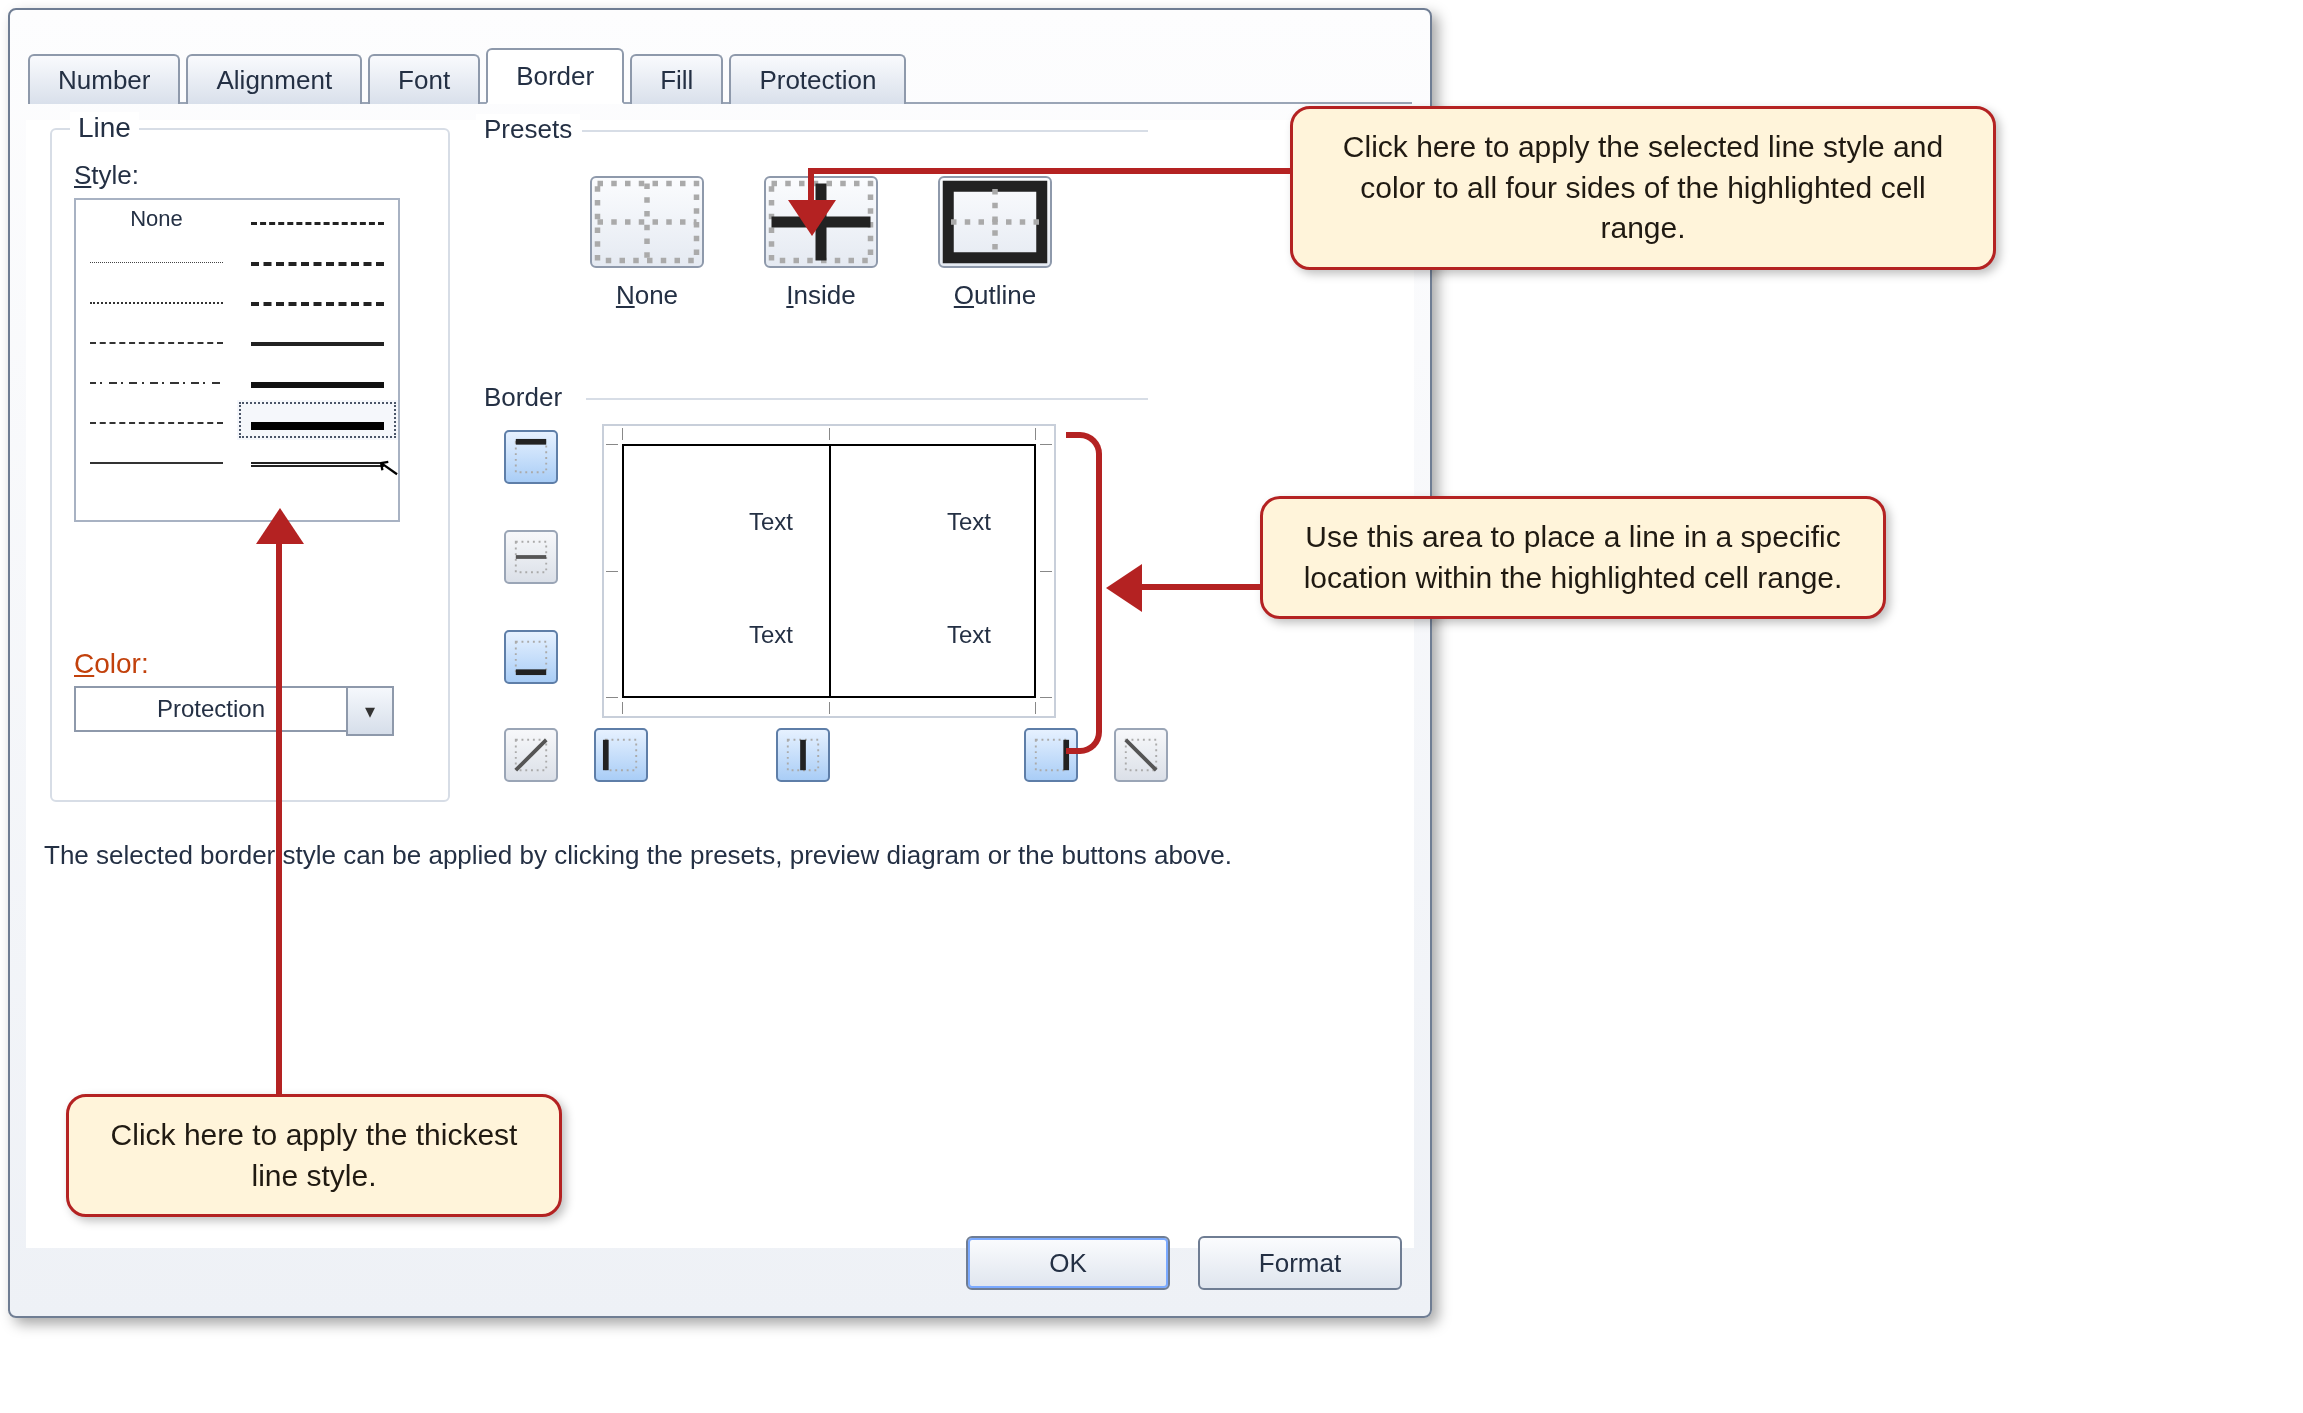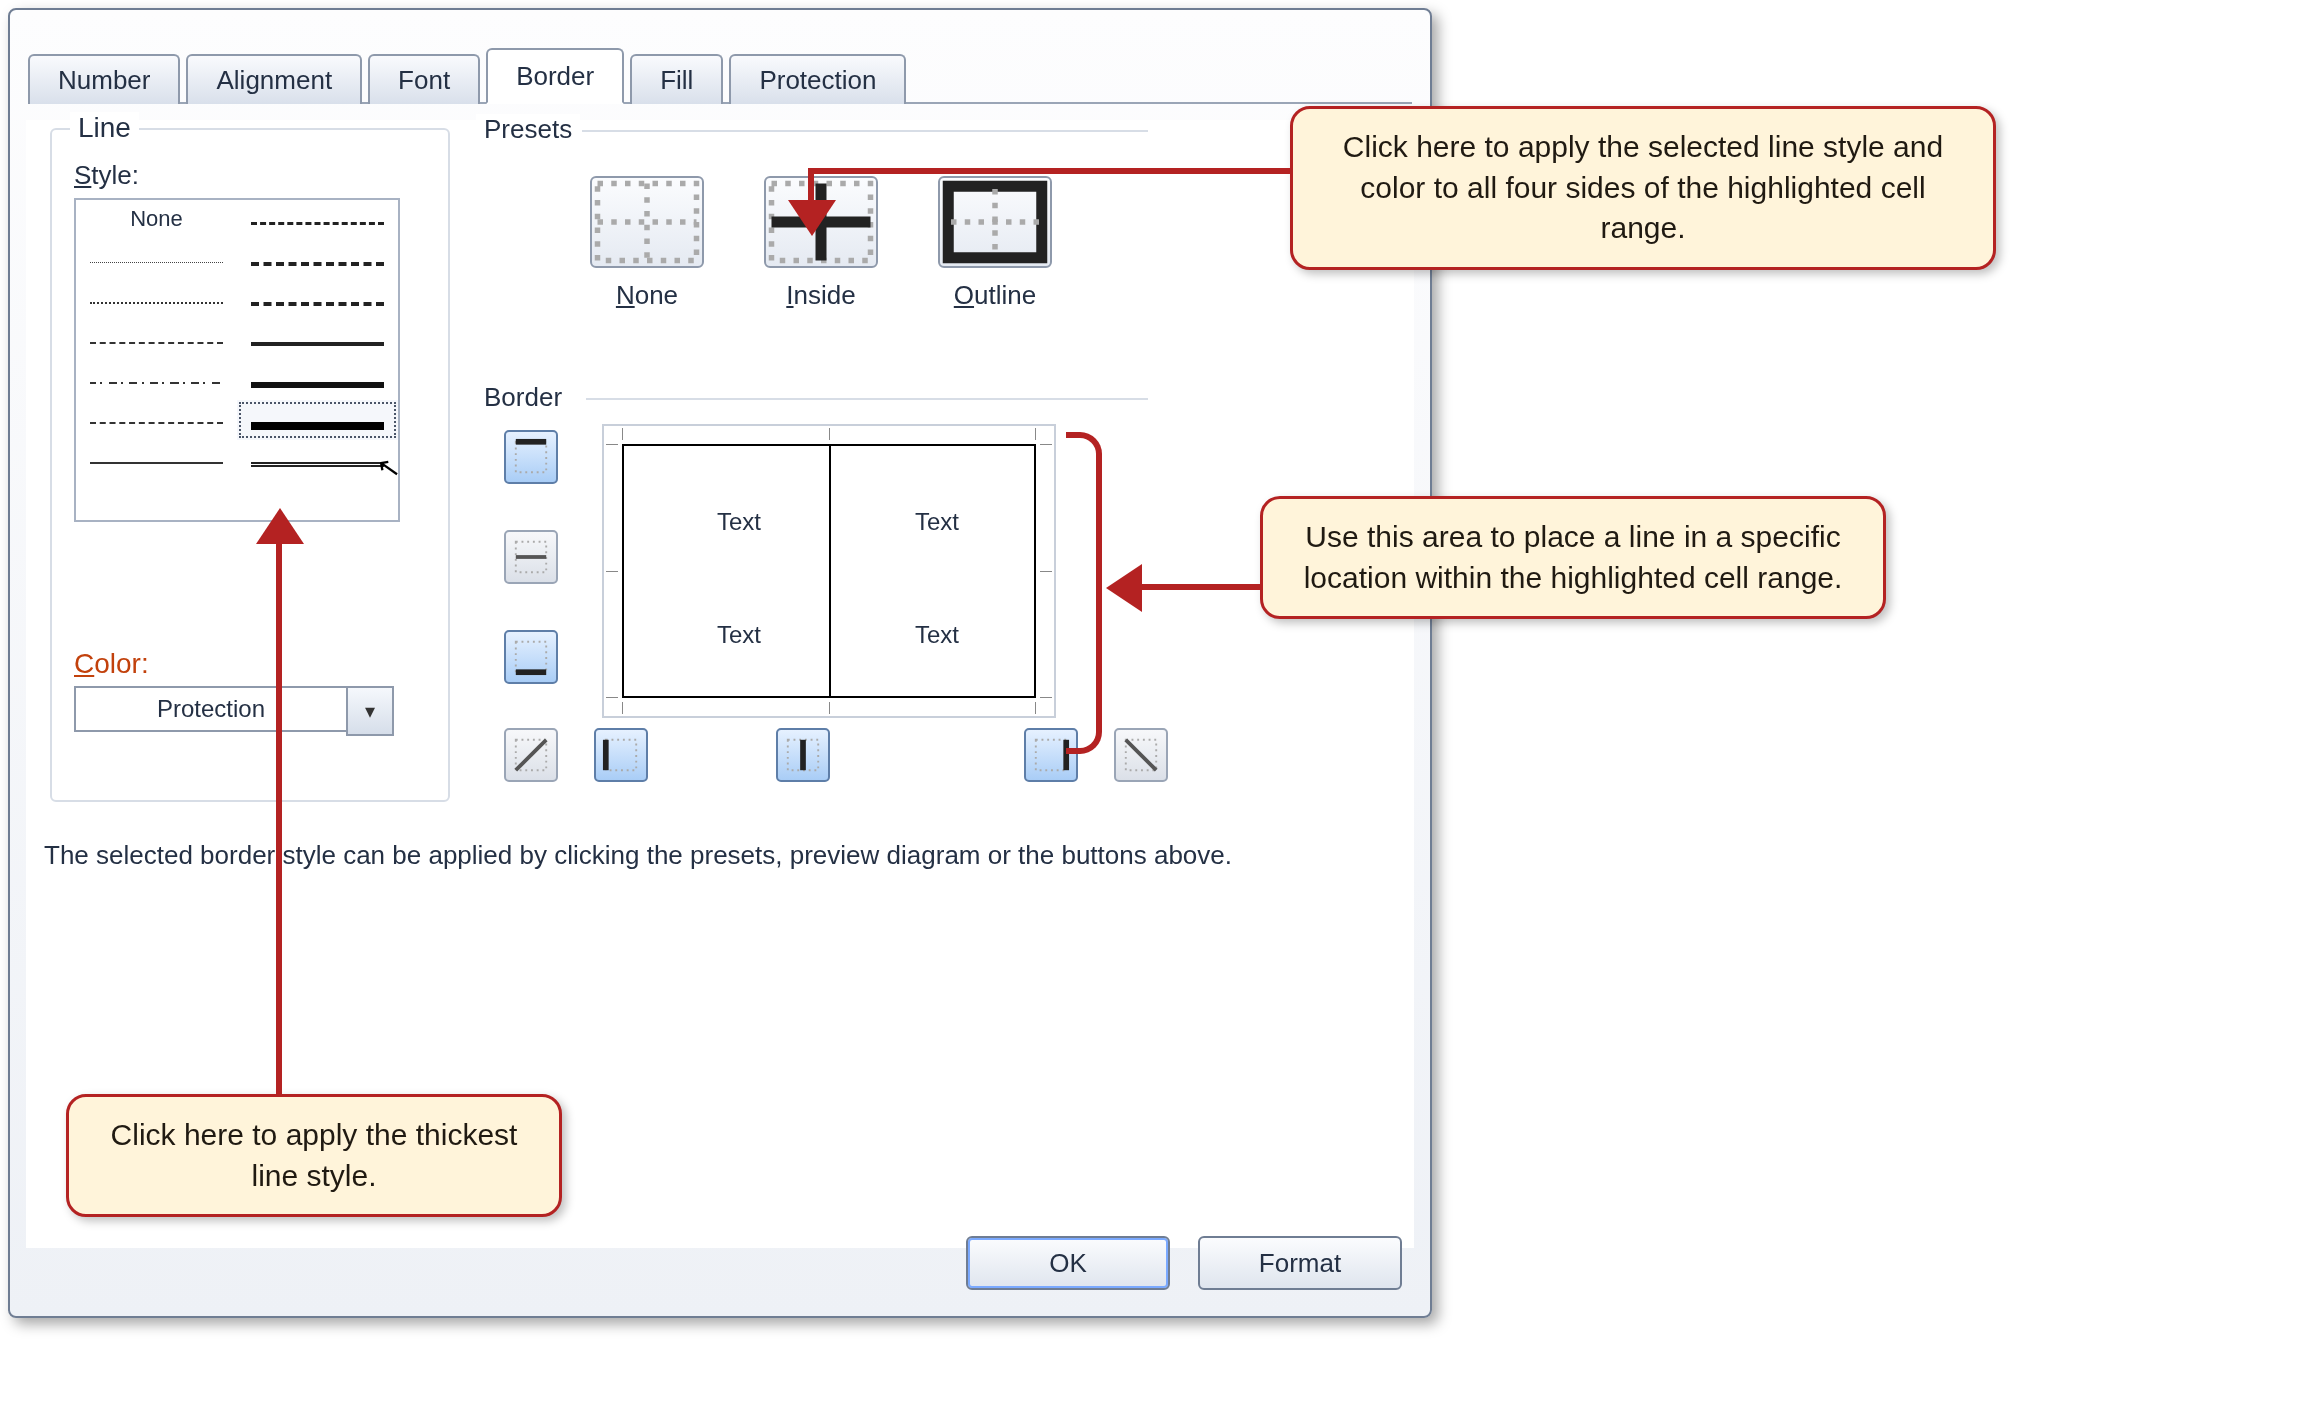--- a/index.html
+++ b/index.html
@@ -335,20 +335,21 @@
   }
   .preview .t-t { top: 2px; height: 12px; width: 1px; }
   .preview .t-b { bottom: 2px; height: 12px; width: 1px; }
   .preview .t-l { left: 2px; width: 12px; height: 1px; }
   .preview .t-r { right: 2px; width: 12px; height: 1px; }
   .preview .txt {
     position: absolute;
     font-size: 24px;
     color: #243044;
     transform: translate(-50%, -50%);
+    margin-left: 32px;
   }
 
   
   .explain {
     position: absolute;
     left: 18px;
     top: 720px;
     right: 18px;
     font-size: 26px;
     color: #243044;

